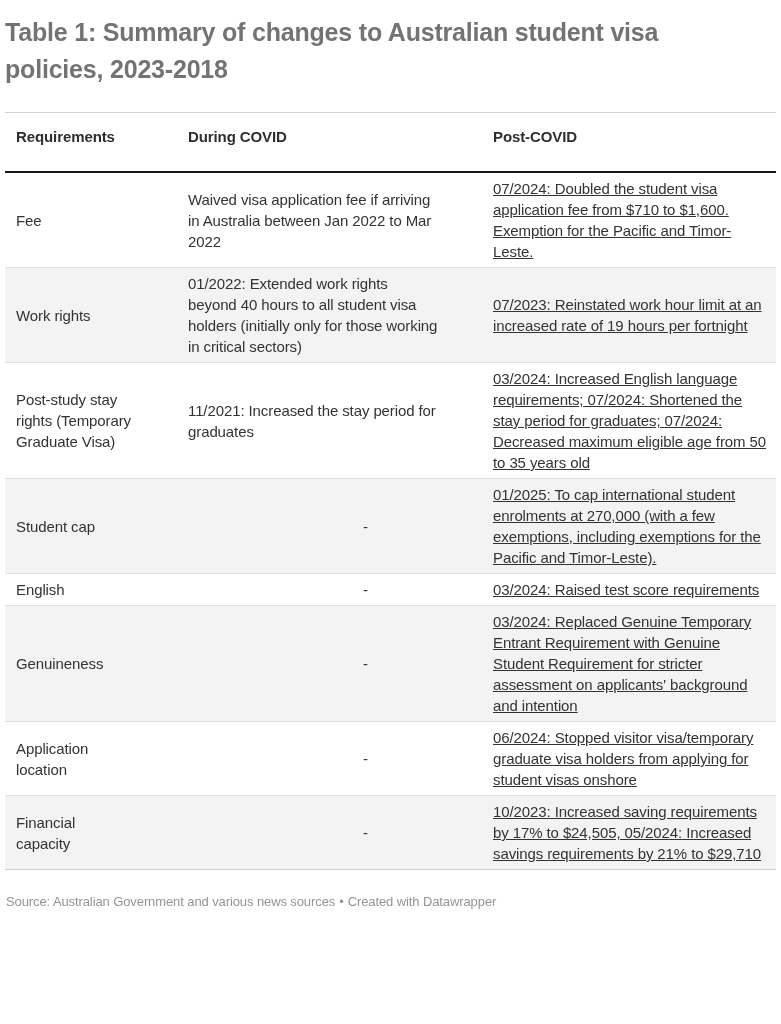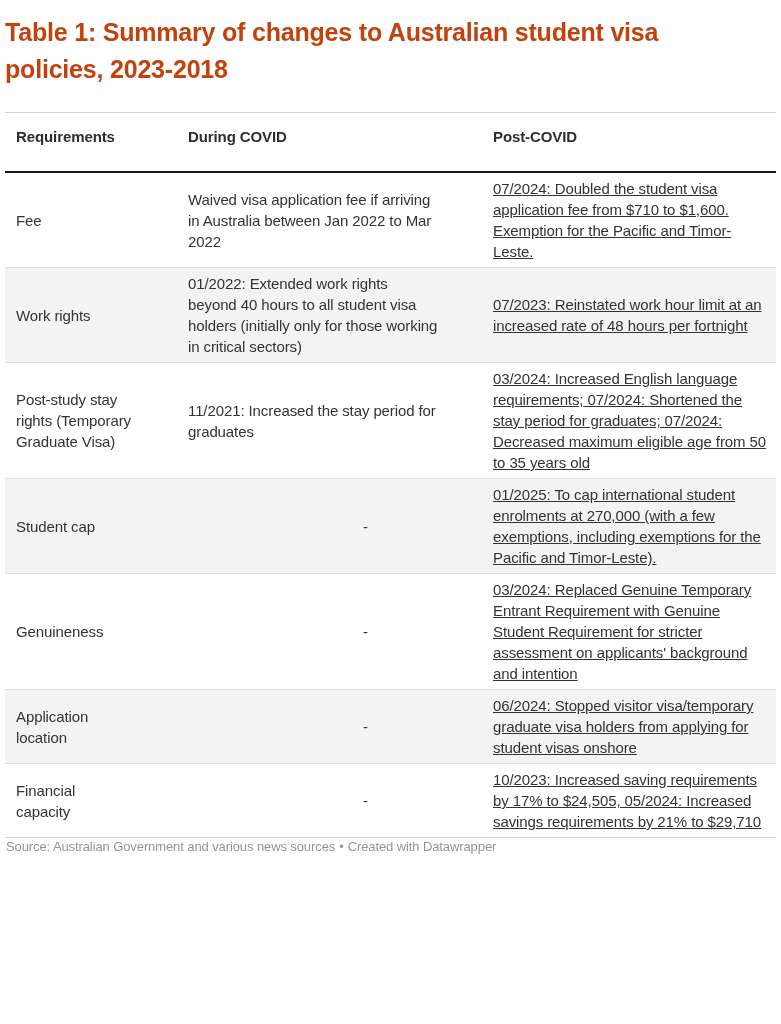--- a/index.html
+++ b/index.html
@@ -17,21 +17,21 @@
   .page {
     padding: 8px 5px 0 5px;
     box-sizing: border-box;
     width: 781px;
   }
   .chart-title {
     margin: 6px 0 24px 0;
     font-size: 25px;
     line-height: 37px;
     font-weight: 700;
-    color: #c2410c;
+    color: #737373;
     letter-spacing: -0.2px;
   }
   .chart-title span { display: block; }
 
   table.summary {
     width: 771px;
     border-collapse: collapse;
     table-layout: fixed;
     font-size: 15px;
     line-height: 21px;
@@ -66,20 +66,21 @@
   td.during  { padding-right: 42px; }
   td.post    { padding-right: 10px; text-decoration: underline; }
 
   td.empty {
     padding-left: 186px;
     text-align: left;
     color: #333333;
   }
 
   .footer {
+    margin-top: 23px;
     padding-left: 1px;
     font-size: 13px;
     line-height: 17px;
     color: #949494;
     letter-spacing: -0.1px;
   }
   .footer a {
     color: #949494;
     text-decoration: none;
   }
@@ -110,31 +111,36 @@
     </thead>
     <tbody>
         <tr>
           <th class="req">Fee</th>
           <td class="during">Waived visa application fee if arriving in Australia between Jan 2022 to Mar 2022</td>
           <td class="post">07/2024: Doubled the student visa application fee from $710 to $1,600. Exemption for the Pacific and Timor-Leste.</td>
         </tr>
         <tr>
           <th class="req">Work rights</th>
           <td class="during">01/2022: Extended work rights beyond 40 hours to all student visa holders (initially only for those working in critical sectors)</td>
-          <td class="post">07/2023: Reinstated work hour limit at an increased rate of 48 hours per fortnight</td>
+          <td class="post">07/2023: Reinstated work hour limit at an increased rate of 19 hours per fortnight</td>
         </tr>
         <tr>
           <th class="req">Post-study stay rights (Temporary Graduate Visa)</th>
           <td class="during">11/2021: Increased the stay period for graduates</td>
           <td class="post">03/2024: Increased English language requirements; 07/2024: Shortened the stay period for graduates; 07/2024: Decreased maximum eligible age from 50 to 35 years old</td>
         </tr>
         <tr>
           <th class="req">Student cap</th>
           <td class="during empty">-</td>
           <td class="post">01/2025: To cap international student enrolments at 270,000 (with a few exemptions, including exemptions for the Pacific and Timor-Leste).</td>
+        </tr>
+        <tr>
+          <th class="req">English</th>
+          <td class="during empty">-</td>
+          <td class="post">03/2024: Raised test score requirements</td>
         </tr>
         <tr>
           <th class="req">Genuineness</th>
           <td class="during empty">-</td>
           <td class="post">03/2024: Replaced Genuine Temporary Entrant Requirement with Genuine Student Requirement for stricter assessment on applicants' background and intention</td>
         </tr>
         <tr>
           <th class="req">Application location</th>
           <td class="during empty">-</td>
           <td class="post">06/2024: Stopped visitor visa/temporary graduate visa holders from applying for student visas onshore</td>

